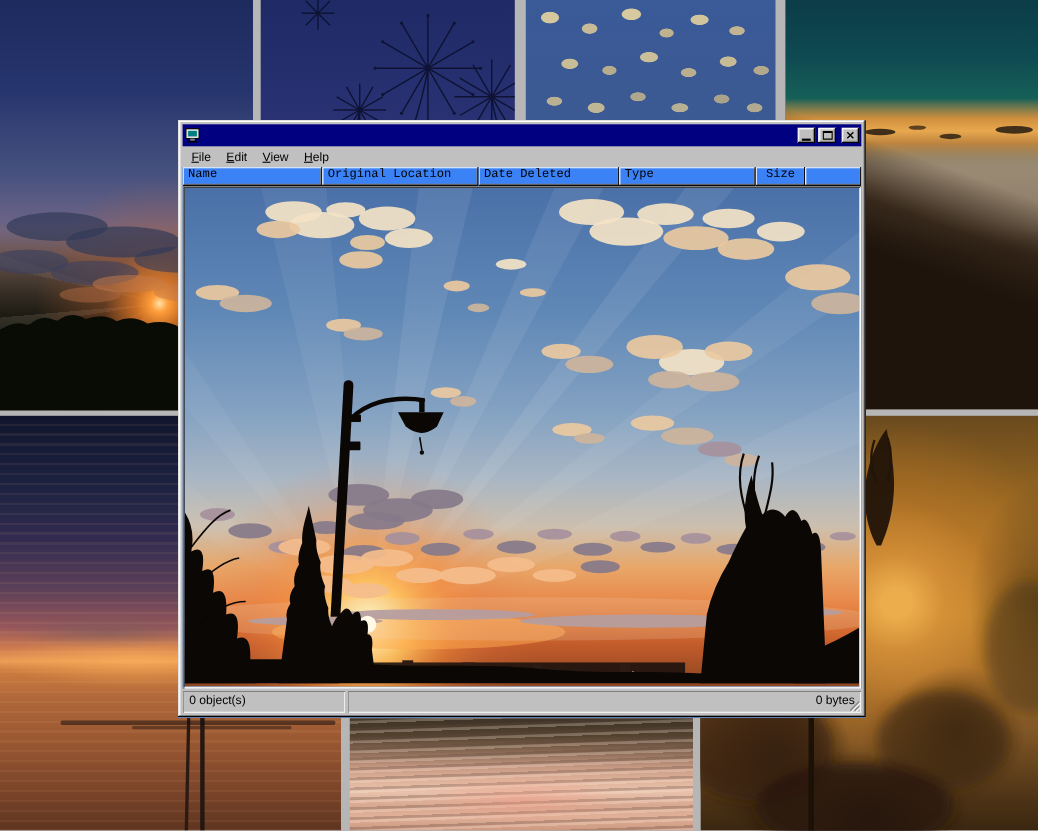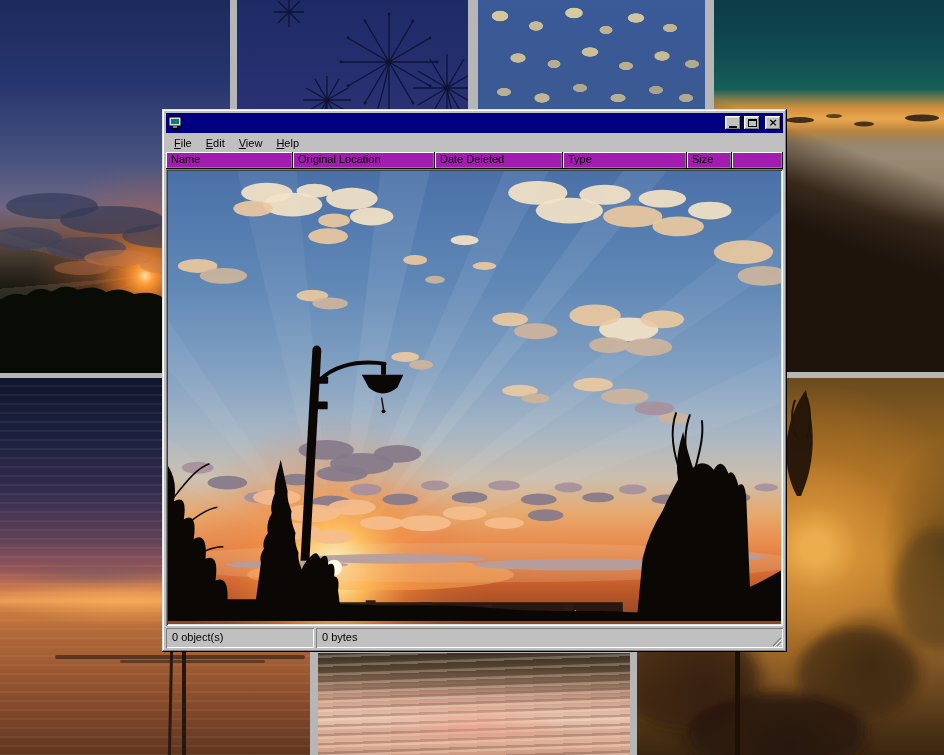--- a/index.html
+++ b/index.html
@@ -78,32 +78,32 @@
   .tb-btn{width:16px;height:14px;background:#c0c0c0;flex:none;display:flex;align-items:center;justify-content:center;
     box-shadow: inset -1px -1px 0 #000, inset 1px 1px 0 #fff, inset -2px -2px 0 #808080, inset 2px 2px 0 #dfdfdf;}
   .tb-btn.close{margin-left:2px;}
   .glyph-min{width:8px;height:2px;background:#000;margin-top:7px;}
   .glyph-max{width:9px;height:8px;box-sizing:border-box;border:1px solid #000;border-top:2px solid #000;background:transparent;}
   .glyph-close{font-size:11px;font-weight:bold;line-height:10px;font-family:"DejaVu Sans",sans-serif;}
   .menubar{height:19px;display:flex;align-items:center;flex:none;padding-left:1px;}
   .menu-item{padding:2px 7px;cursor:default;text-align:center;}
   .menu-item u{text-decoration:underline;}
   .header-row{height:17px;display:flex;flex:none;}
-  .hcol{box-sizing:border-box;background:#a21caf;padding:1px 5px 0;white-space:nowrap;overflow:hidden;
-    box-shadow: inset -1px -1px 0 #000, inset 1px 1px 0 #fff, inset -2px 0 0 #808080, inset 0 -2px 0 #808080;}
+  .hcol{box-sizing:border-box;background:#3b82f6;padding:1px 5px 0;white-space:nowrap;overflow:hidden;
+    box-shadow: inset -1px -1px 0 #000, inset 1px 1px 0 #fff, inset -2px 0 0 #808080, inset 0 -2px 0 #808080; font-family: Liberation Mono, monospace;}
   .hc-name{width:127px;} .hc-loc{width:142px;} .hc-date{width:128px;} .hc-type{width:124px;}
-  .hc-size{width:45px;text-align:left;} .hc-blank{flex:1;}
+  .hc-size{width:45px;text-align:center;} .hc-blank{flex:1;}
   .listview{flex:1;position:relative;background:#4a70a8;
     box-shadow: inset 1px 1px 0 #808080, inset -1px -1px 0 #fff, inset 2px 2px 0 #404040, inset -2px -2px 0 #dfdfdf;
     padding:2px;}
   .listview svg{display:block;width:100%;height:100%;}
   .statusbar{height:20px;margin-top:2px;display:flex;gap:2px;flex:none;}
   .spanel{box-sizing:border-box;box-shadow: inset 1px 1px 0 #808080, inset -1px -1px 0 #fff;
     padding:3px 6px 0;white-space:nowrap;overflow:hidden;}
-  .sp-objects{width:148px;} .sp-bytes{flex:1;position:relative;}
+  .sp-objects{width:148px;} .sp-bytes{flex:1;position:relative;text-align:right;}
   .grip{position:absolute;right:1px;bottom:1px;width:12px;height:12px;}
 </style>
 </head>
 <body>
 
 <div class="tile" id="t-rays">
   <svg width="230" height="373" viewBox="0 0 230 373">
     <ellipse cx="52" cy="206" rx="46" ry="13" fill="#323a58" opacity=".7"></ellipse>
     <ellipse cx="112" cy="220" rx="52" ry="14" fill="#323a58" opacity=".7"></ellipse>
     <ellipse cx="26" cy="238" rx="36" ry="11" fill="#3a4160" opacity=".65"></ellipse>

